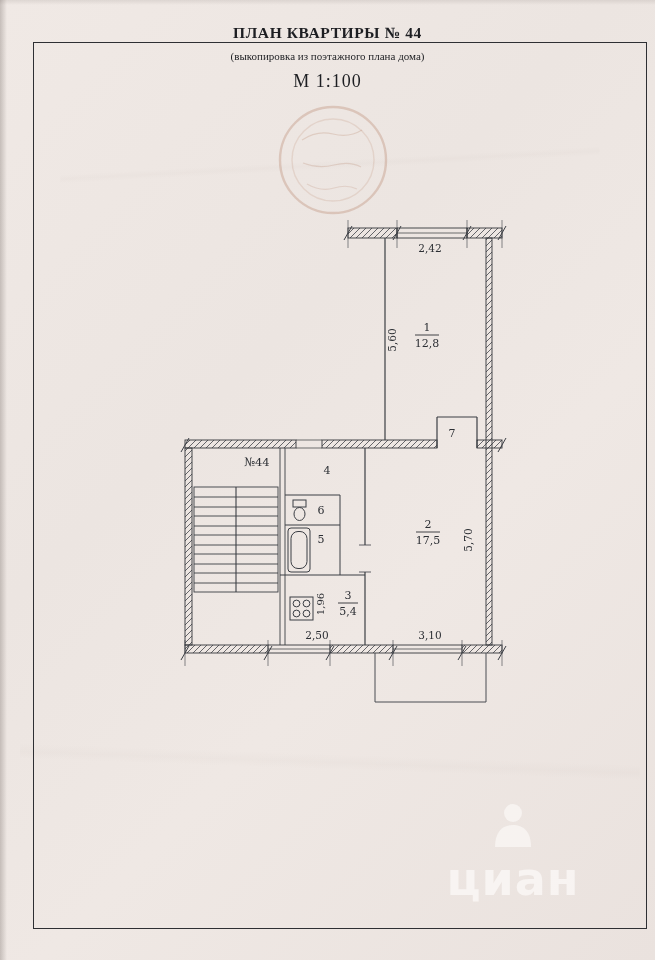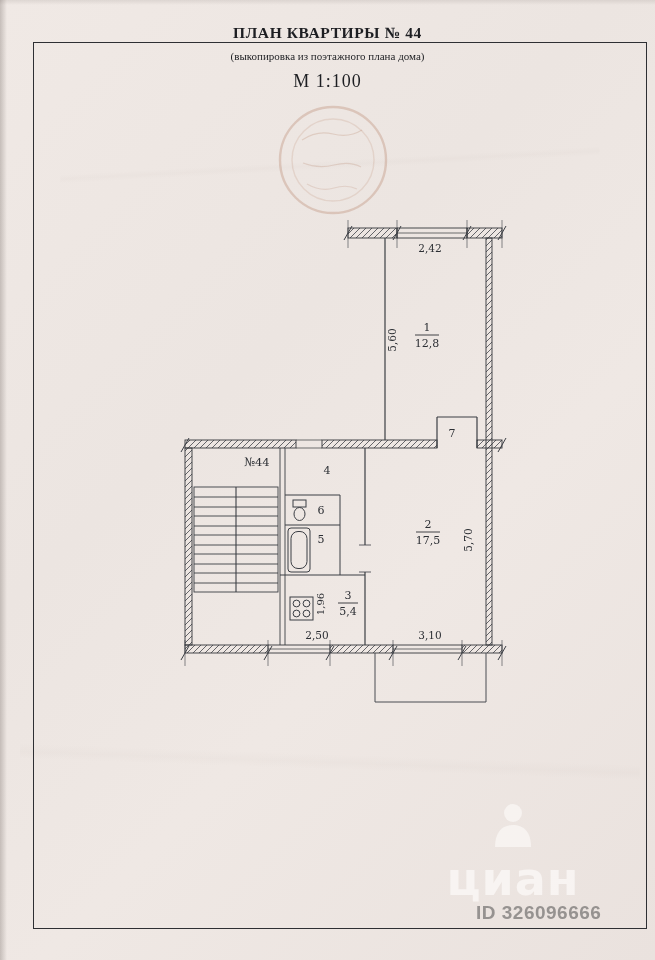--- a/index.html
+++ b/index.html
@@ -219,14 +219,13 @@
 </svg>
 
 <div class="watermark">
   <div class="wm-brand-row">
     <svg class="wm-icon" width="44" height="46" viewBox="0 0 44 46">
       <circle cx="22" cy="11" r="9" fill="rgba(252,250,248,0.9)"></circle>
       <path d="M4,45 C4,29 12,23 22,23 C32,23 40,29 40,45 Z" fill="rgba(252,250,248,0.9)"></path>
     </svg>
     <span class="wm-brand">циан</span>
   </div>
-  <div class="wm-id">ID 326096666</div>
 </div>
 
 </body></html>

